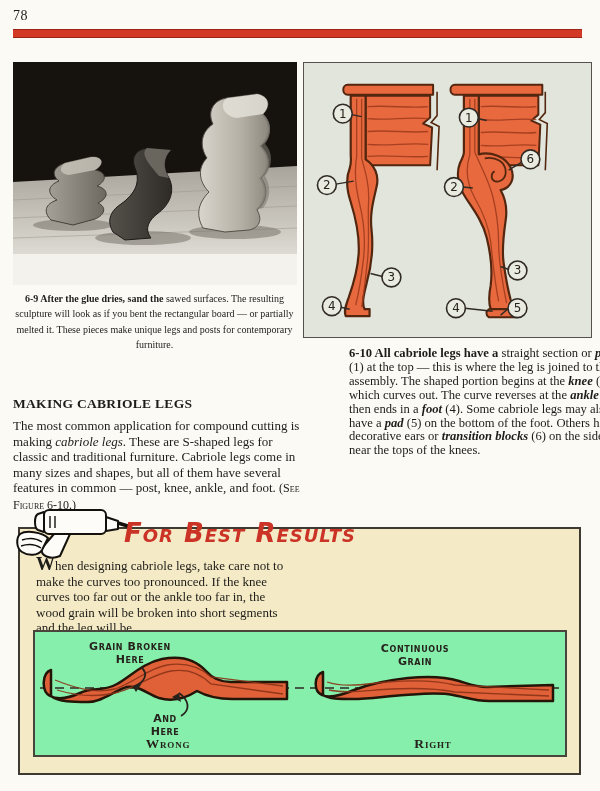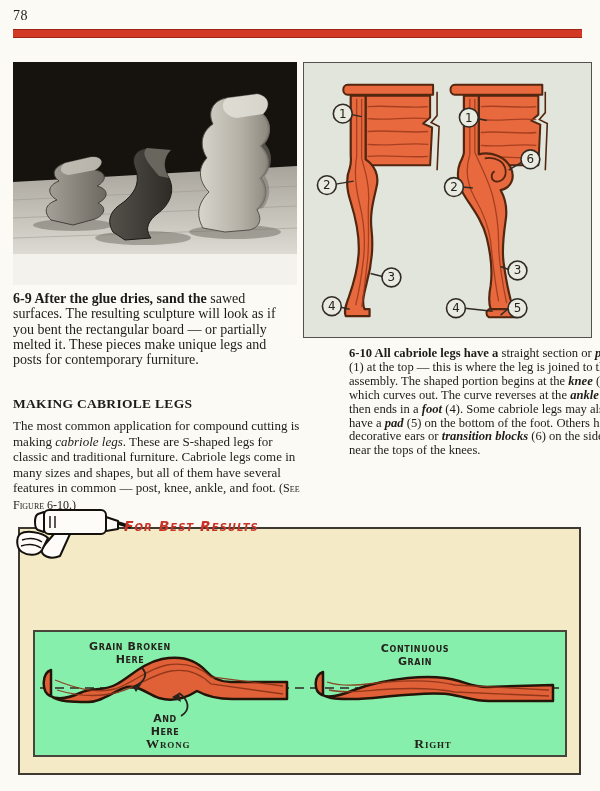--- a/index.html
+++ b/index.html
@@ -11,30 +11,30 @@
   .sc{font-variant:small-caps;}
   .lead{font-weight:bold;font-size:19px;line-height:1;}
 
   .page-number{left:13px;top:8px;font-size:14px;letter-spacing:.5px;}
   .header-title{right:17px;top:11px;font-size:12px;font-variant:small-caps;letter-spacing:.6px;}
   .red-rule{left:13px;top:29px;width:569px;height:7px;background:#d23a26;border-top:1px solid #9e2417;border-bottom:1px solid #9e2417;}
 
   .photo{left:13px;top:62px;width:284px;height:223px;}
   .fig610{left:303px;top:62px;width:289px;height:276px;background:#e2e5db;border:1px solid #55504a;box-sizing:border-box;}
 
-  .cap69{left:13px;top:291px;width:283px;font-size:14px;line-height:15.3px;}
+  .cap69{left:13px;top:291px;width:283px;font-size:10px;line-height:15.3px;text-align:center;}
   .section-heading{left:13px;top:396px;font-size:13.5px;font-weight:bold;letter-spacing:.3px;}
   .section-body{left:13px;top:418px;width:288px;font-size:13px;line-height:15.6px;}
   .section-body .sc{font-size:12px;}
   .cap610{left:303px;top:347px;width:272px;font-size:12.6px;line-height:13.9px;margin-left:46px;}
 
   .sidebar-box{left:18px;top:527px;width:563px;height:248px;background:#f4ebc6;border:2px solid #3f3a31;box-sizing:border-box;}
   .drill{left:14px;top:504px;width:118px;height:58px;}
   .sidebar-title{left:124px;top:518px;font-family:"DejaVu Sans",sans-serif;font-style:italic;font-weight:bold;
-                 font-variant:small-caps;font-size:14px;letter-spacing:1px;color:#cb3327;}
+                 font-variant:small-caps;font-size:26px;letter-spacing:1px;color:#cb3327;}
   .col1{left:36px;top:554px;width:258px;font-size:13px;line-height:15.6px;}
   .col2{left:306px;top:552px;width:262px;font-size:13px;line-height:15.6px;}
   .grain-diagram{left:33px;top:630px;width:534px;height:127px;background:#86efac;border:2px solid #4a453c;box-sizing:border-box;}
   .grain-diagram svg{display:block;}
 
   text{font-family:"DejaVu Sans",sans-serif;}
   .hand-label{font-size:11px;font-weight:bold;font-variant:small-caps;letter-spacing:.6px;fill:#26221c;}
   .typeset-label{font-family:"Liberation Serif",serif;font-size:13.5px;font-weight:bold;font-variant:small-caps;letter-spacing:.8px;fill:#26221c;}
   .callout-num{font-size:12px;fill:#26221c;}
 </style>
@@ -191,20 +191,21 @@
     </g>
     <g stroke="#14110d" stroke-width="1.4" fill="none">
       <line x1="36" y1="12" x2="36" y2="24"></line>
         <line x1="41" y1="12" x2="41" y2="24"></line>
       <path d="M8,36 C14,34 22,34 28,38"></path>
         <path d="M7,42 C13,40 21,40 27,44"></path>
     </g>
   </svg>
 
   <div class="abs sidebar-title">For Best Results</div>
+  <div class="abs col1"><span class="lead">W</span><span>hen designing cabriole legs, take care not to make the curves too pronounced. If the knee curves too far out or the ankle too far in, the wood grain will be broken into short segments and the leg will be</span></div>
 
   <div class="abs grain-diagram">
     <svg width="530" height="123" viewBox="0 0 530 123">
       <line x1="5" y1="56" x2="525" y2="56" stroke="#2f2a24" stroke-width="1.5" stroke-dasharray="9 6"></line>
 
       <path fill="#e06038" stroke="#241509" stroke-width="2.5" stroke-linejoin="round" d="M16,38 C7,41 6,59 15,64 C23,68 34,66 45,61 C58,55 68,60 82,52 C96,44 108,31 127,27 C147,23 161,28 171,39 C177,46 184,50 196,50 L252,50 L252,67 L197,67 C184,67 173,65 162,59 C151,66 137,70 124,66 C112,62 104,53 92,55 C80,58 68,70 53,70 C38,70 24,70 16,64 Z"></path>
       <g stroke="#8a3317" stroke-width="1.3" fill="none" opacity="0.9">
         <path d="M20,48 C40,56 60,62 80,57 C100,50 114,36 132,33 C152,30 166,36 176,45 L248,54"></path>
         <path d="M22,58 C42,64 62,66 84,60 C104,54 118,42 136,39 C154,36 166,42 176,52 L248,62"></path>
       </g>

